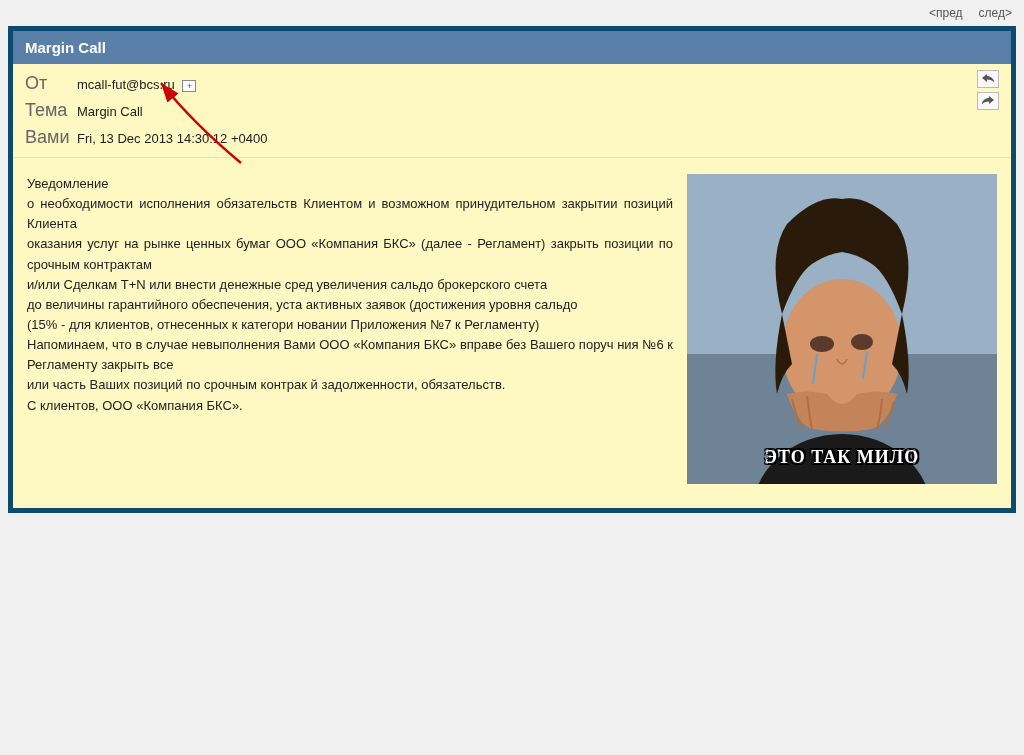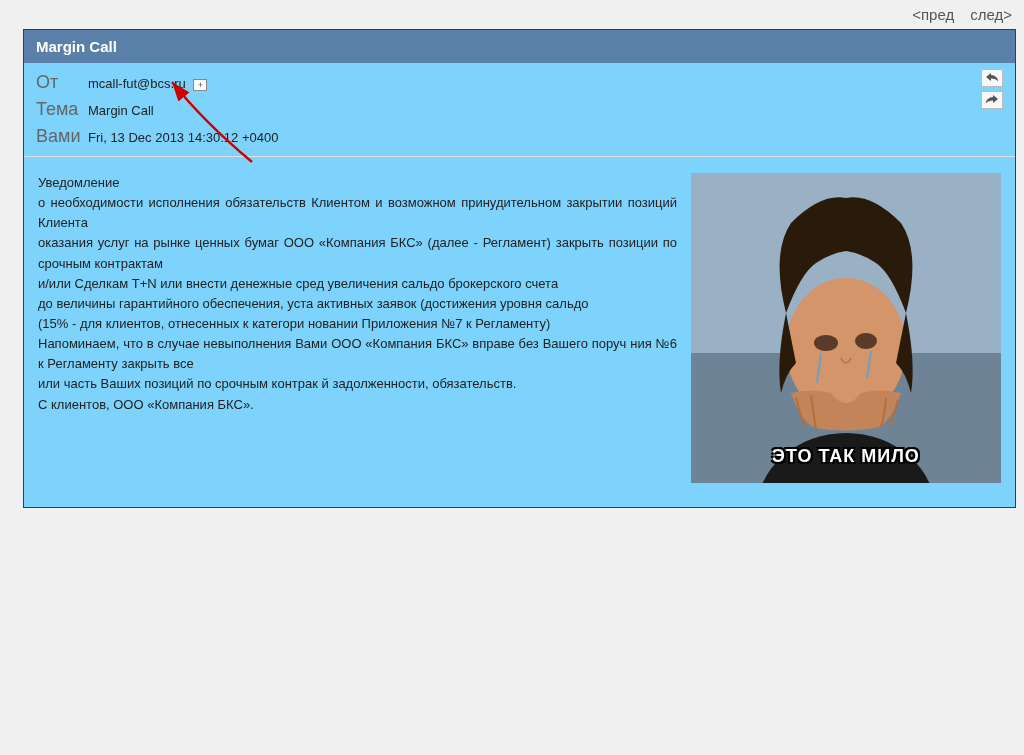--- a/index.html
+++ b/index.html
@@ -10,34 +10,34 @@
       color: #222;
       width: 1024px;
       min-height: 755px;
       position: relative;
     }
 
     .top-nav {
       display: flex;
       justify-content: flex-end;
       padding: 6px 12px;
-      font-size: 15px;
+      font-size: 12px;
       color: #555;
       background: #f0f0f0;
     }
     .top-nav a {
       color: #555;
       text-decoration: none;
       margin-left: 16px;
     }
 
     .email-window {
-      background: #7dd3fc;
-      margin: 0 8px 8px 23px;
-      border: 1px solid #0c4a6e;
+      background: #fef9c3;
+      margin: 0 8px 8px 8px;
+      border: 5px solid #0c4a6e;
     }
 
     .email-header-bar {
       background: #5a7fa8;
       color: #fff;
       padding: 8px 12px;
       font-size: 15px;
       font-weight: bold;
     }
 
@@ -122,20 +122,21 @@
       background: #c8c8c8;
       position: relative;
       overflow: hidden;
     }
 
     .meme-person {
       width: 100%;
       height: 100%;
       position: relative;
       overflow: hidden;
+      font-family: Liberation Serif, serif;
     }
 
     .meme-caption {
       position: absolute;
       bottom: 12px;
       left: 0;
       right: 0;
       text-align: center;
       font-size: 18px;
       font-weight: 900;

